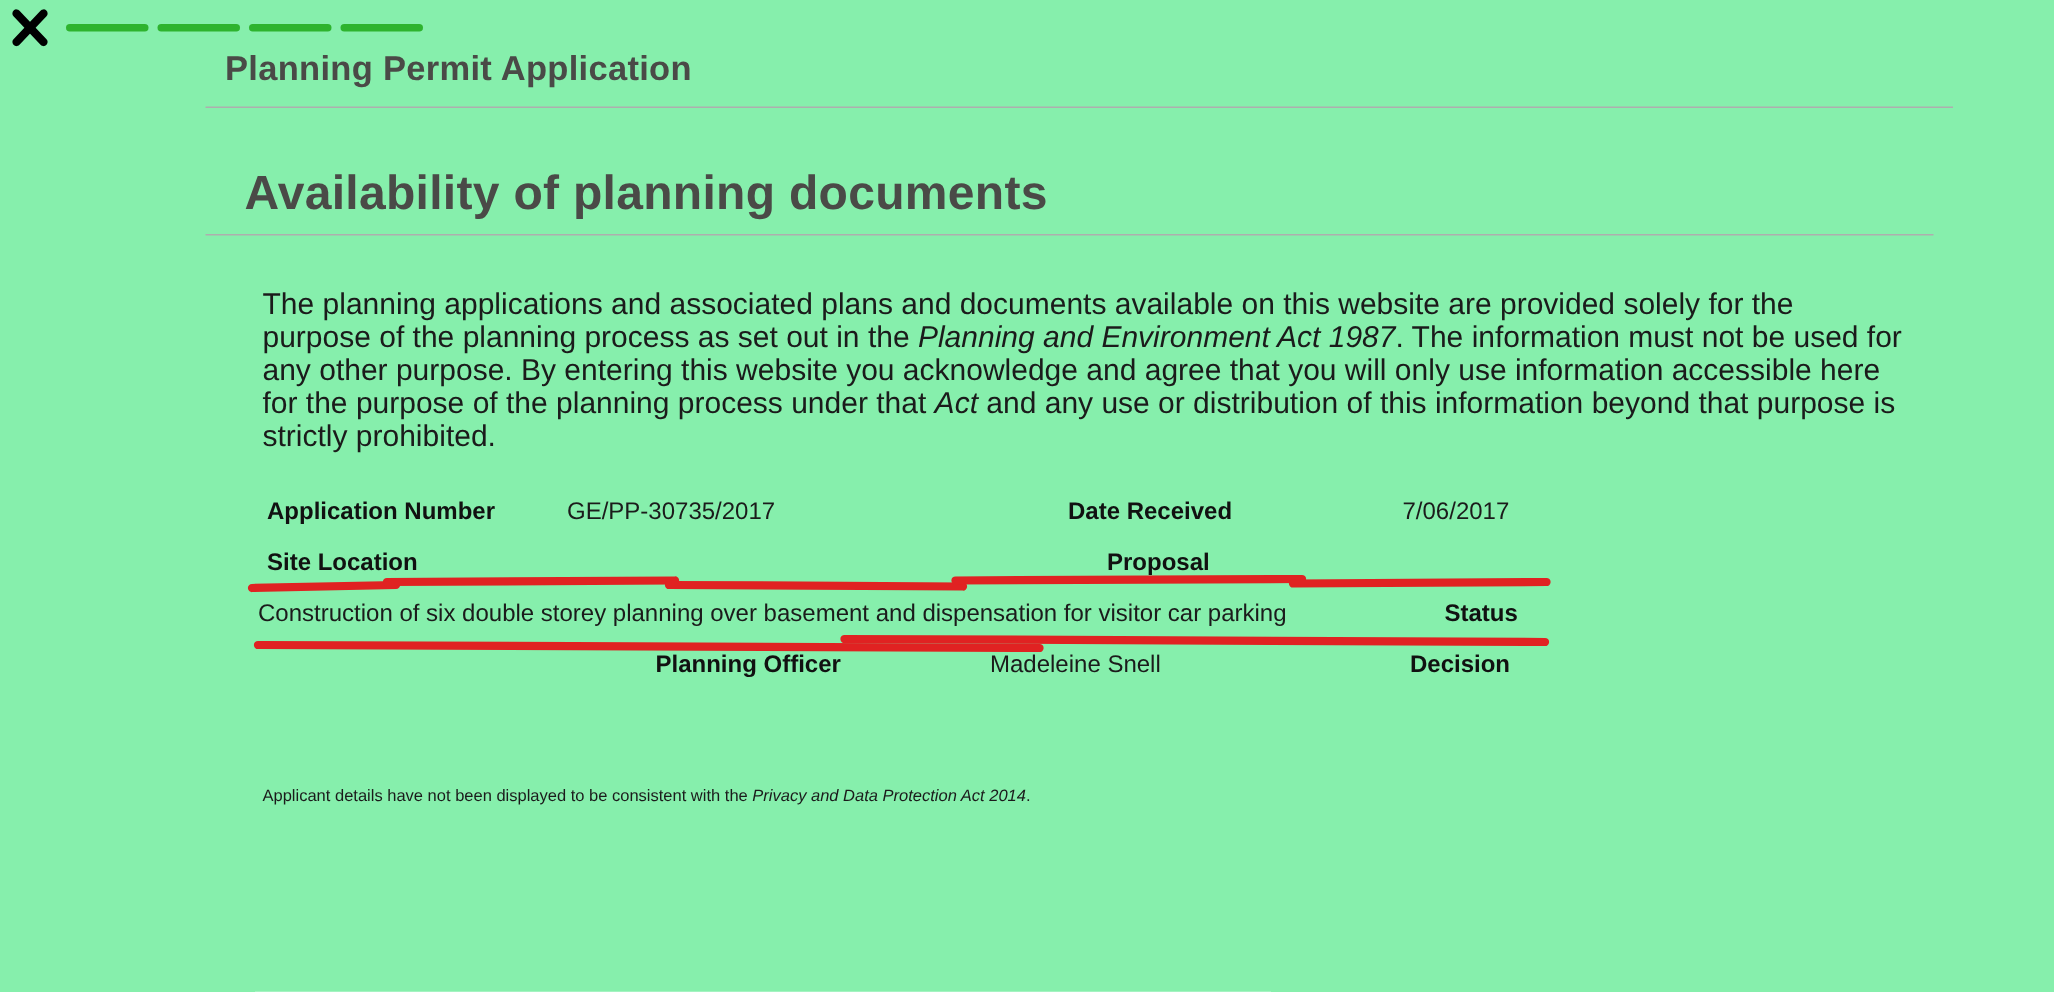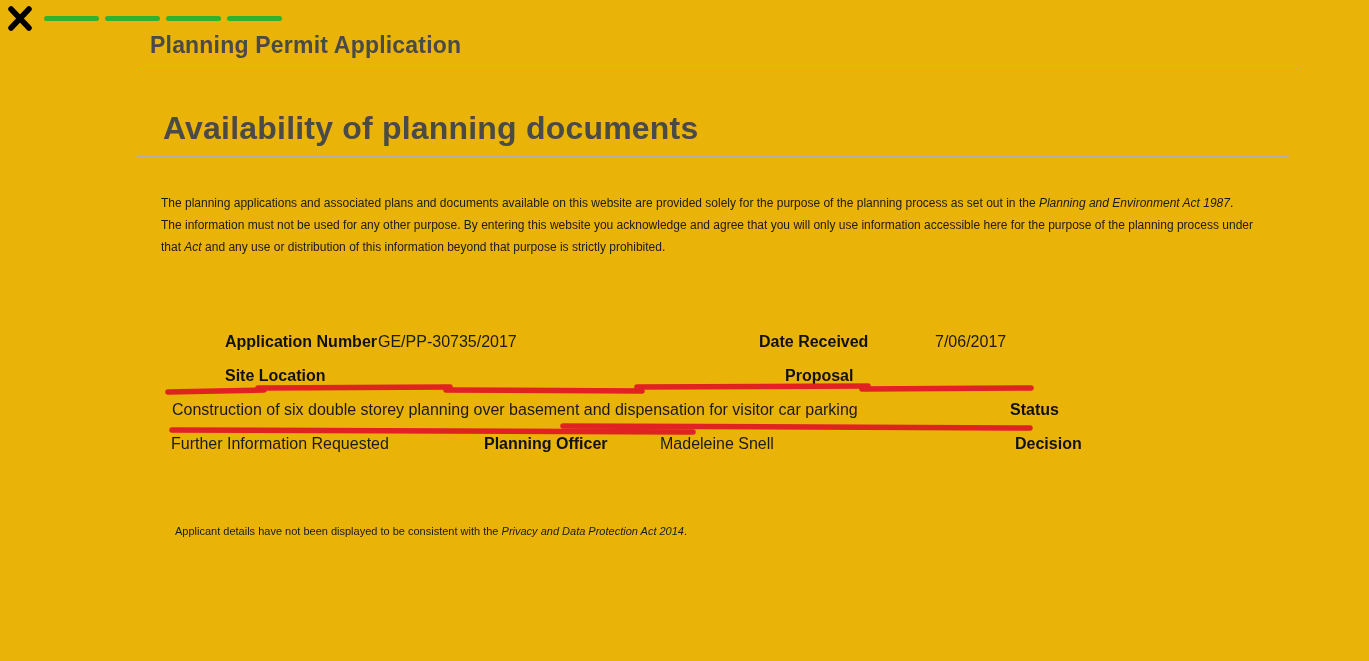--- a/index.html
+++ b/index.html
@@ -4,21 +4,21 @@
 <style>
   * { margin: 0; padding: 0; box-sizing: border-box; }
   html, body { width: 1369px; height: 661px; }
   body {
     font-family: "Liberation Sans", sans-serif;
     background: #ffffff;
     position: relative;
     overflow: hidden;
     color: #1a1a1a;
   }
-  .screen { position: absolute; inset: 0; background: #eab308; }
+  .screen { position: absolute; inset: 0; background: #86efac; }
 
   .close-btn {
     position: absolute; left: 7px; top: 5px; width: 26px; height: 27px;
     cursor: pointer;
   }
   .dashes { position: absolute; left: 44px; top: 16px; width: 240px; height: 6px; }
   .dash {
     position: absolute; top: 0; height: 5px; width: 55px;
     background: var(--green, #2eb32e); border-radius: 3px; display: inline-block;
   }
@@ -36,27 +36,27 @@
   .hr1 { left: 137px; top: 71px; width: 1165px; }
   .hr2 { left: 137px; top: 156px; width: 1152px; }
 
   .section-heading {
     position: absolute; left: 163px; top: 110px;
     font-size: 32px; font-weight: bold; color: #4a4a47;
     letter-spacing: 0.2px;
   }
 
   .disclaimer {
-    position: absolute; left: 161px; top: 192px; width: 1095px;
-    font-size: 12px; line-height: 22px; color: #1b1b1b;
+    position: absolute; left: 175px; top: 192px; width: 1095px;
+    font-size: 20px; line-height: 22px; color: #1b1b1b;
   }
   .disclaimer i { font-style: italic; }
 
   .dt { position: absolute; font-size: 16px; white-space: nowrap; color: #1b1b1b; }
-  .b  { font-weight: bold; color: #111; margin-left: 47px; }
+  .b  { font-weight: bold; color: #111; }
 
   .note {
     position: absolute; left: 175px; font-size: 11px; color: #1b1b1b; white-space: nowrap;
   }
   .note i { font-style: italic; }
   .note1 { top: 525px; }
   .note2 { top: 569px; }
 
   .annotation-layer {
     position: absolute; left: 0; top: 0; width: 1369px; height: 661px;
@@ -94,24 +94,23 @@
   <span class="dt" style="left:362px; top:333px;margin-left:16px;">GE/PP-30735/2017</span>
   <span class="dt b" style="left:712px; top:333px;">Date Received</span>
   <span class="dt" style="left:935px; top:333px;">7/06/2017</span>
 
   <span class="dt b" style="left:178px; top:367px;">Site Location</span>
   <span class="dt b" style="left:738px; top:367px;">Proposal</span>
 
   <span class="dt" style="left:172px; top:401px;">Construction of six double storey planning over basement and dispensation for visitor car parking</span>
   <span class="dt b" style="left:963px; top:401px;text-align:right;">Status</span>
 
-  <span class="dt" style="left:171px; top:435px;">Further Information Requested</span>
   <span class="dt b" style="left:437px; top:435px;">Planning Officer</span>
   <span class="dt" style="left:660px; top:435px;">Madeleine Snell</span>
-  <span class="dt b" style="left:968px; top:435px;">Decision</span>
+  <span class="dt b" style="left:940px; top:435px;">Decision</span>
 
   <svg class="annotation-layer" viewBox="0 0 1369 661">
     <g>
       <path class="red-stroke" d="M168,392 L264,390"></path>
       <path class="red-stroke" d="M258,388 L450,387"></path>
       <path class="red-stroke" d="M446,390 L642,391"></path>
       <path class="red-stroke" d="M637,387 L868,386"></path>
       <path class="red-stroke" d="M862,389 L1031,388"></path>
     </g>
     <g>

